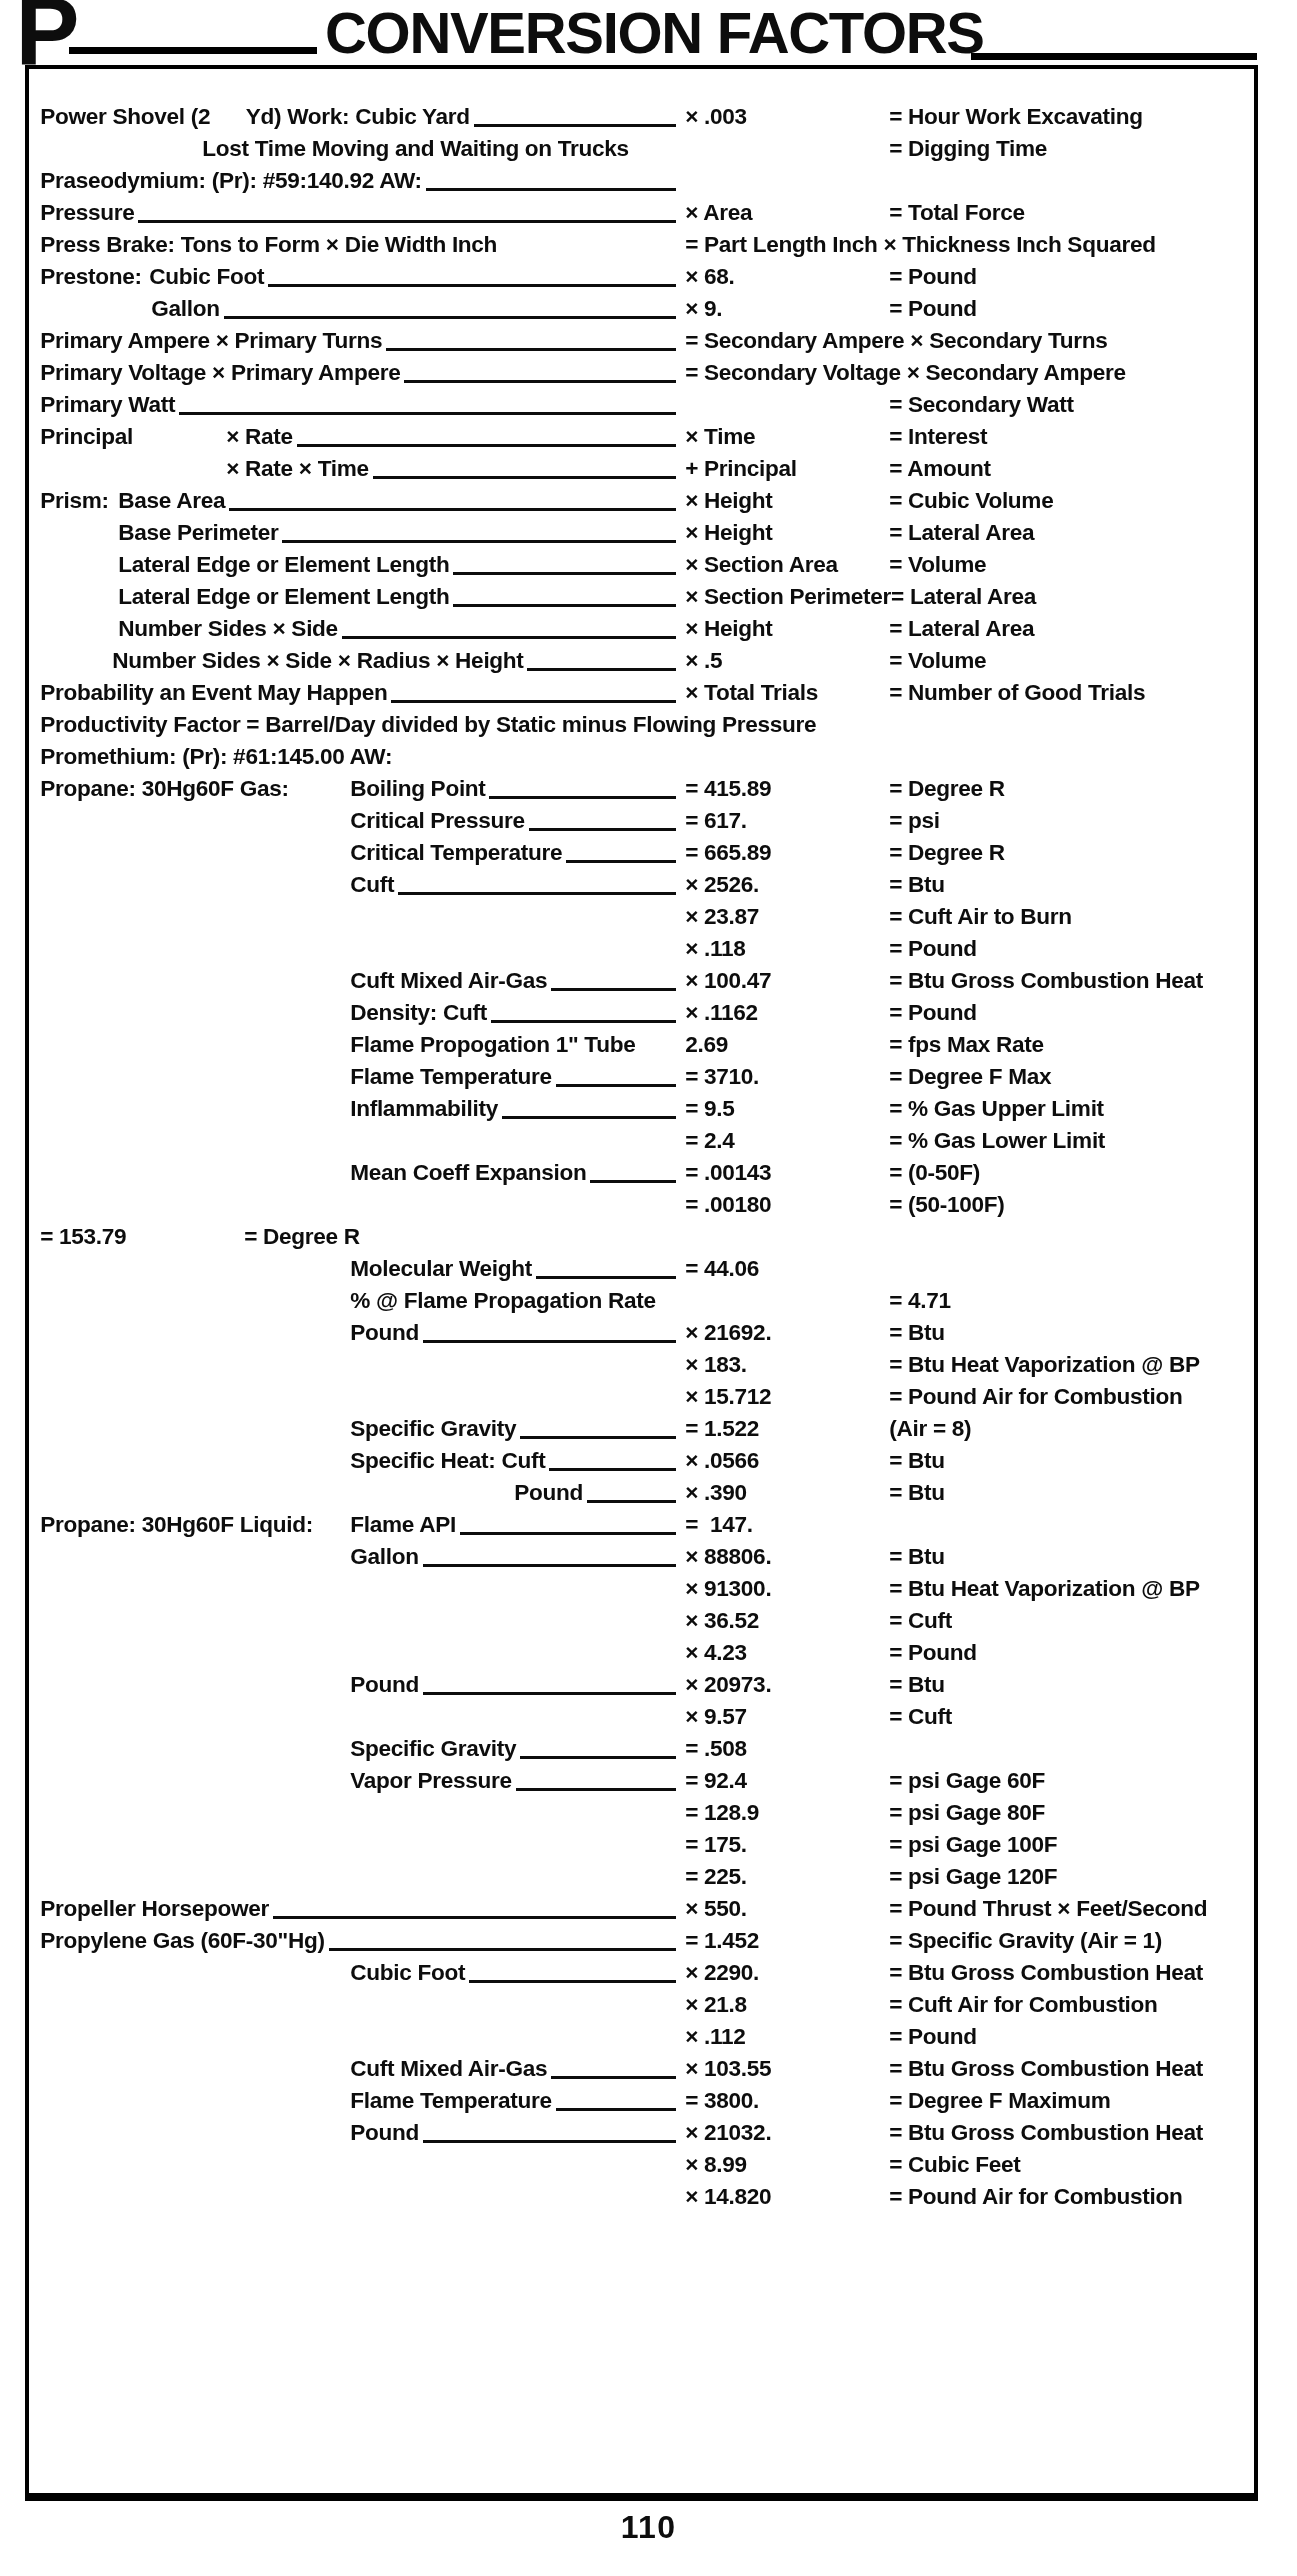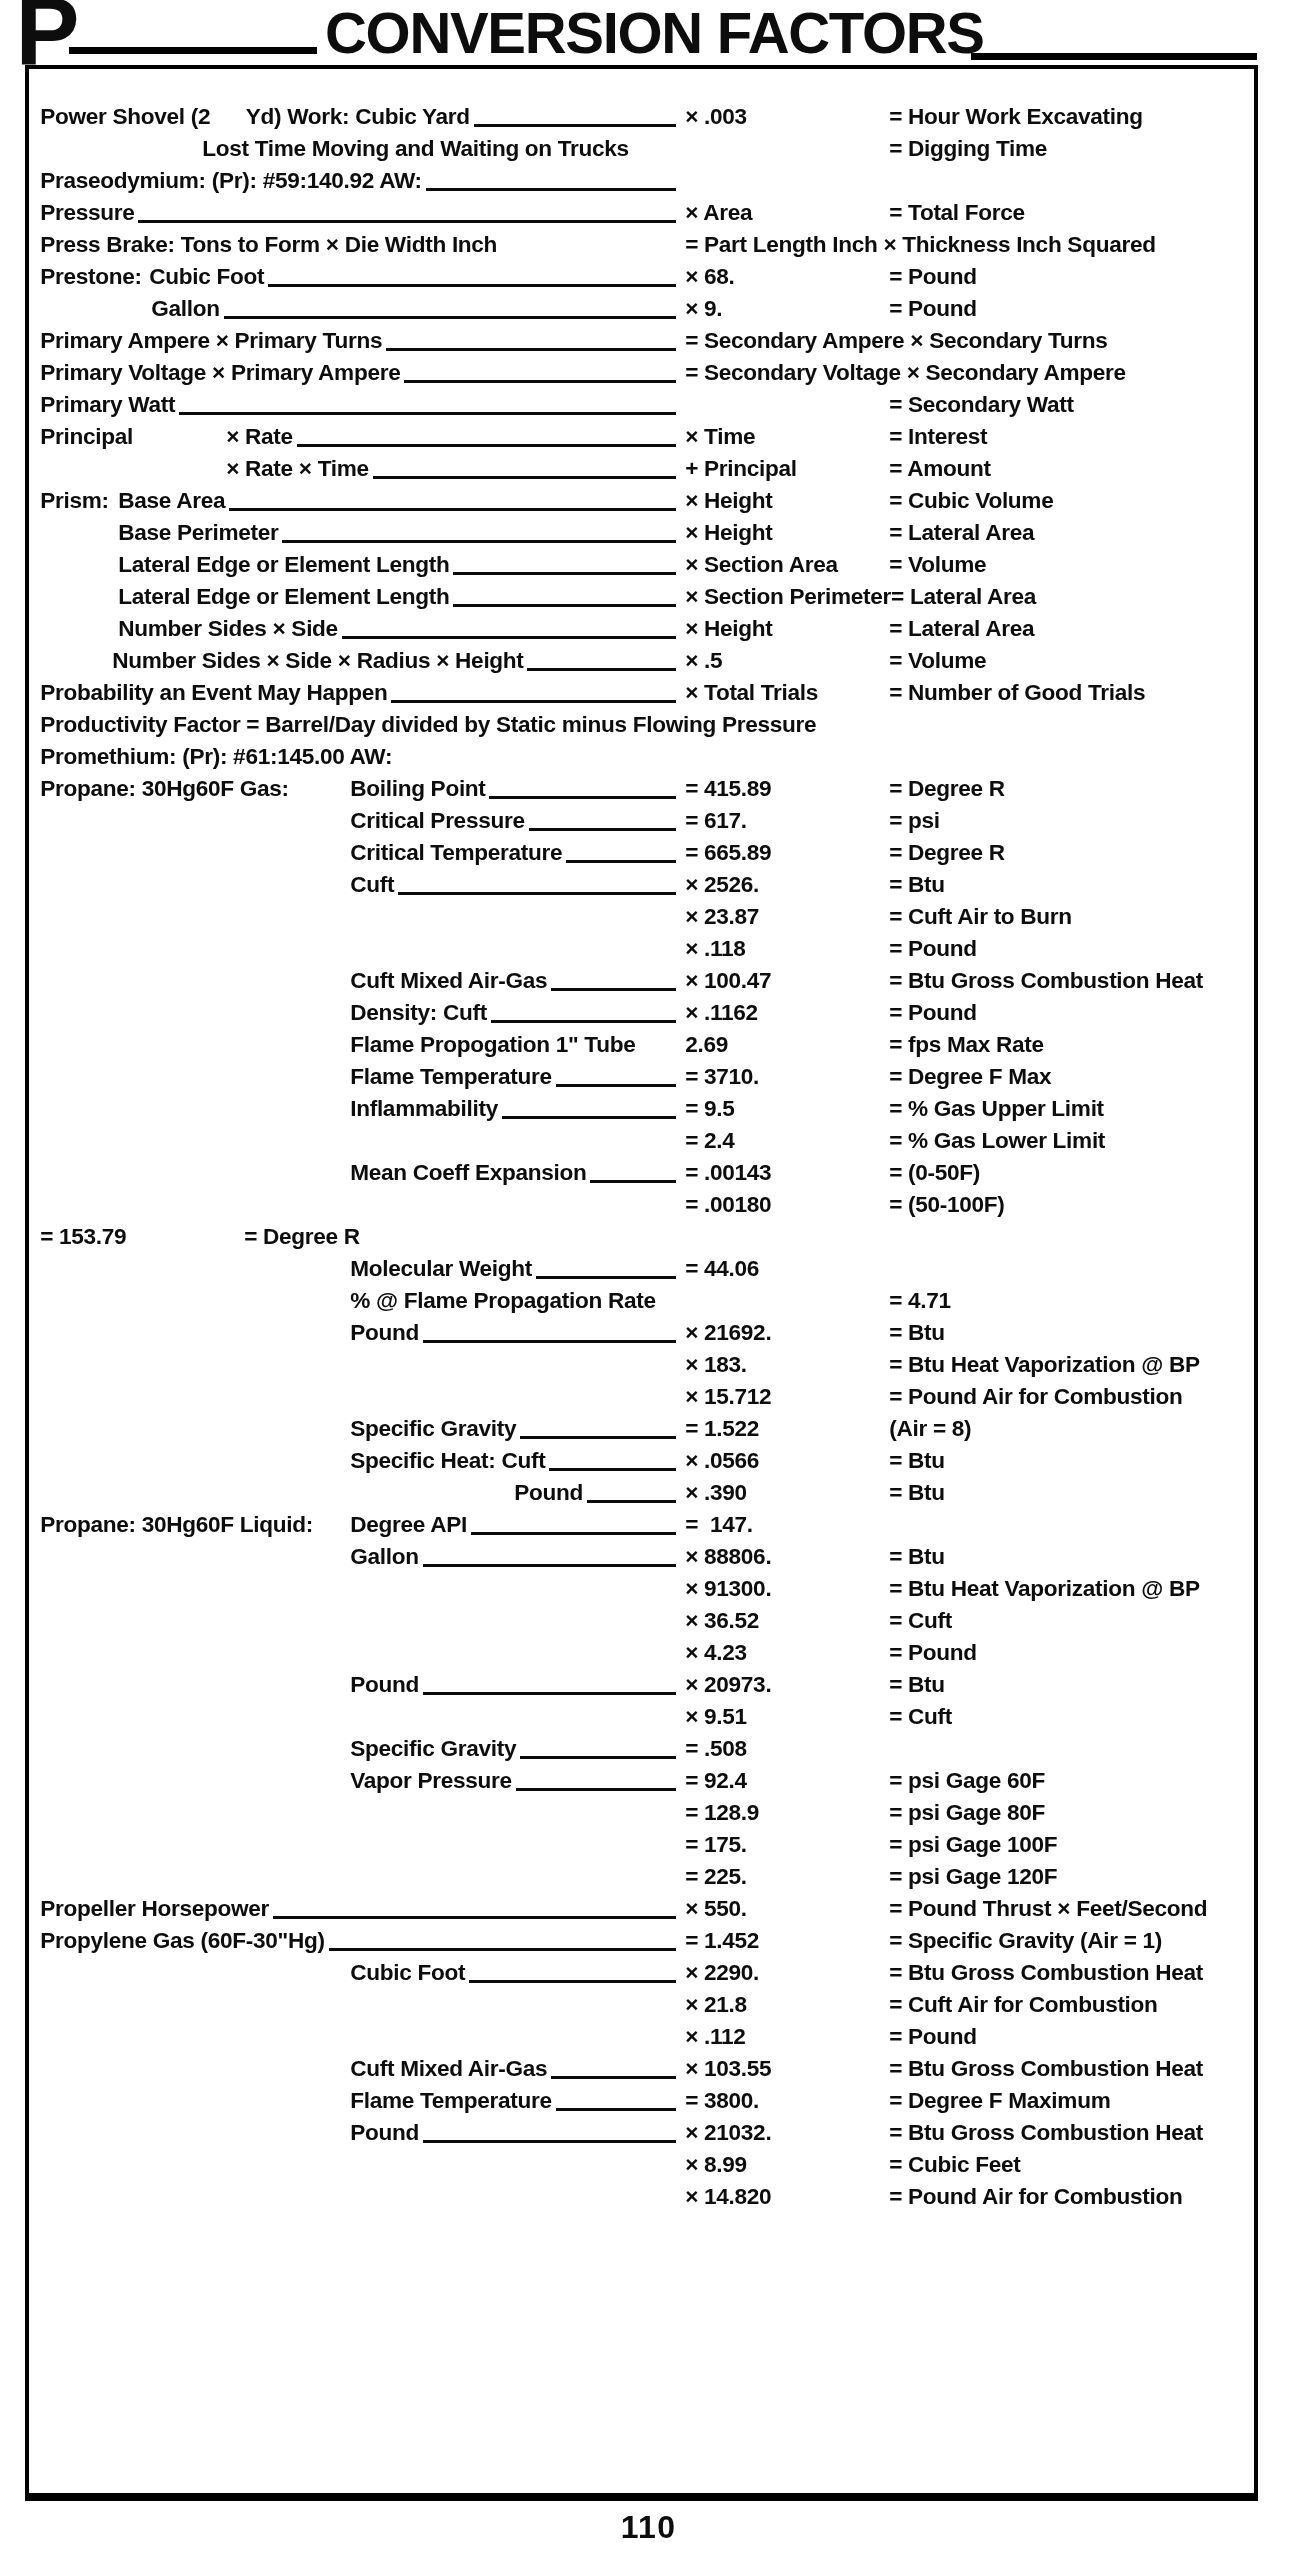--- a/index.html
+++ b/index.html
@@ -396,21 +396,21 @@
         <div class="termwrap">
           <div class="cell term" style="margin-left: 474px;">Pound</div>
           <div class="leader"></div>
         </div>
         <div class="cell op">× .390</div>
         <div class="cell res">= Btu</div>
       </div>
       <div class="crow">
         <div class="termwrap">
           <div class="cell label" style="width: 310px;">Propane: 30Hg60F Liquid:</div>
-          <div class="cell term">Degree API</div>
+          <div class="cell term">Flame API</div>
           <div class="leader"></div>
         </div>
         <div class="cell op">=  147.</div>
         <div class="cell res"></div>
       </div>
       <div class="crow">
         <div class="termwrap">
           <div class="cell term" style="margin-left: 310px;">Gallon</div>
           <div class="leader"></div>
         </div>
@@ -435,21 +435,21 @@
       <div class="crow">
         <div class="termwrap">
           <div class="cell term" style="margin-left: 310px;">Pound</div>
           <div class="leader"></div>
         </div>
         <div class="cell op">× 20973.</div>
         <div class="cell res">= Btu</div>
       </div>
       <div class="crow">
         <div class="termwrap"></div>
-        <div class="cell op">× 9.51</div>
+        <div class="cell op">× 9.57</div>
         <div class="cell res">= Cuft</div>
       </div>
       <div class="crow">
         <div class="termwrap">
           <div class="cell term" style="margin-left: 310px;">Specific Gravity</div>
           <div class="leader"></div>
         </div>
         <div class="cell op">= .508</div>
         <div class="cell res"></div>
       </div>

